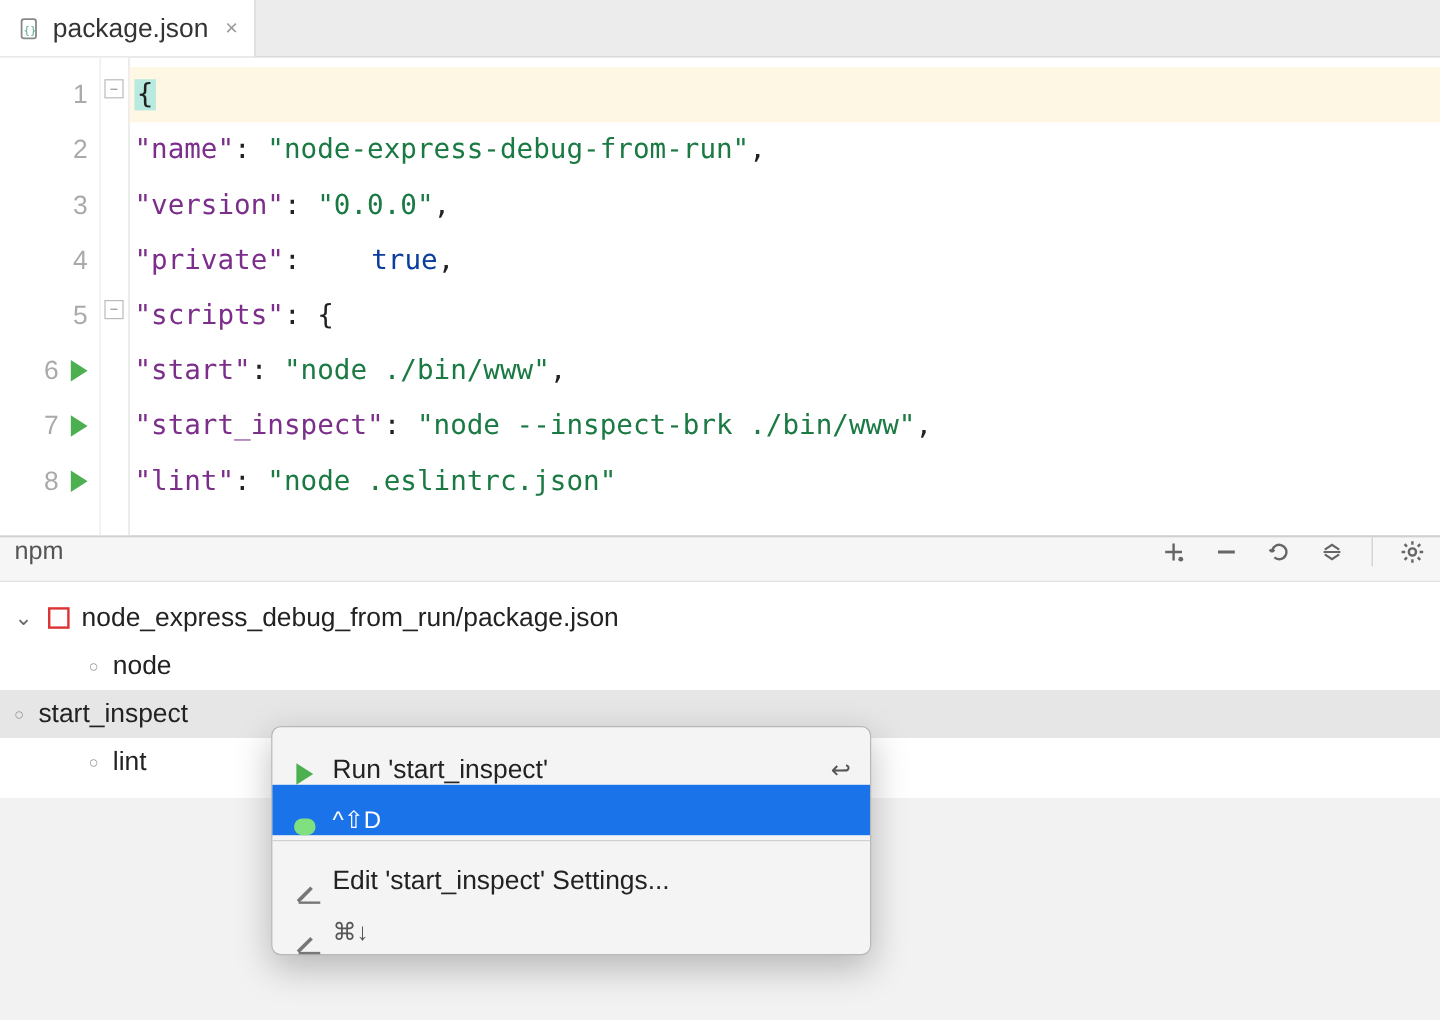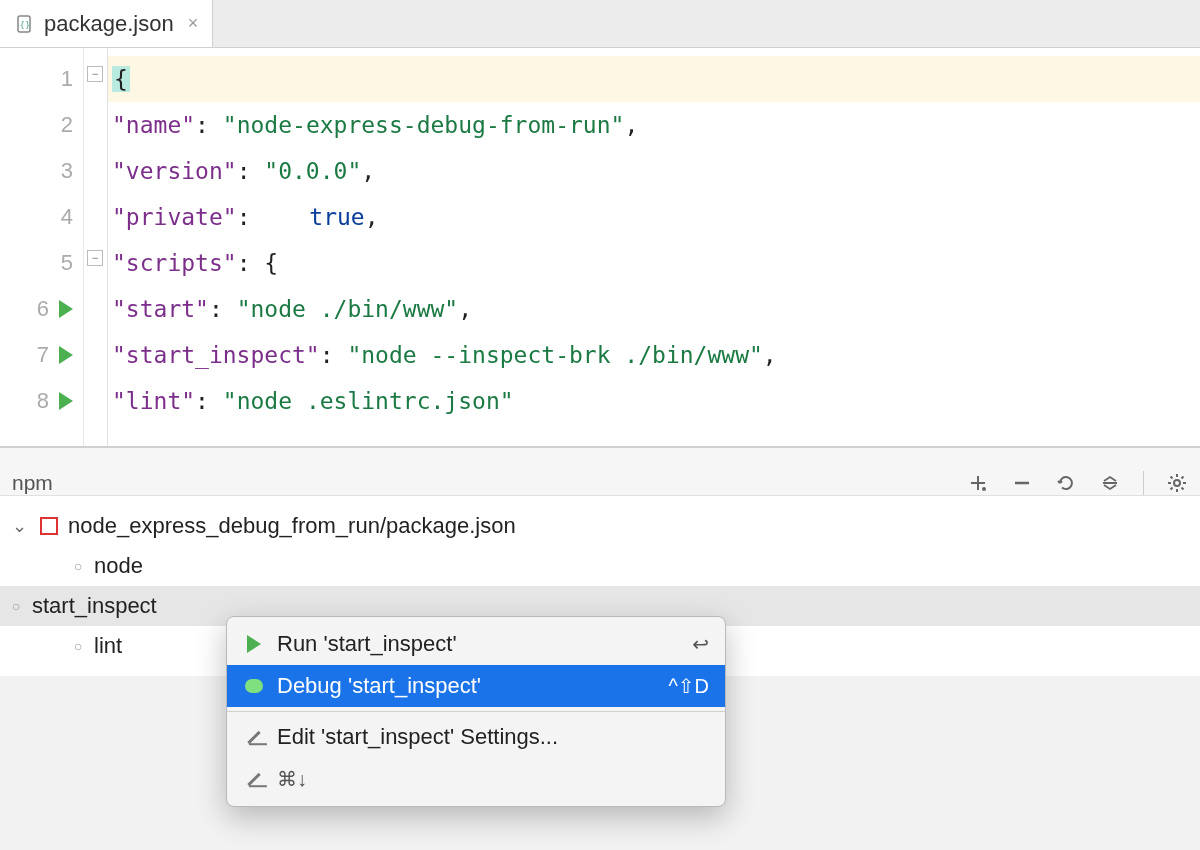--- a/index.html
+++ b/index.html
@@ -98,23 +98,23 @@
 .k-str  { color: #1b7a43; }
 .k-bool { color: #0a3e9c; margin-left: 45px; }
 .k-punc { color: #222; }
 .highlight-brace { background: #b9eadf; padding: 0 2px; }
 
 .tool-window {
   border-top: 2px solid #d0d0d0;
   background: #fff;
 }
 .tool-header {
-  height: 48px;
-  display: flex;
-  align-items: flex-end;
+  height: 37px;
+  display: flex;
+  align-items: flex-start;
   background: #f6f6f6;
   border-bottom: 1px solid #e0e0e0;
   padding: 0 12px;
 }
 .tool-title { color: #555; font-size: 21px; flex: 1; }
 .tool-actions { display: flex; gap: 22px; align-items: center; color: #666; }
 .tool-actions .sep { width: 1px; height: 24px; background: #ccc; }
 .tool-icon { width: 22px; height: 22px; display:flex; align-items:center; justify-content:center; cursor:pointer; }
 
 .tree {
@@ -148,21 +148,21 @@
   background: #f4f4f4;
   border: 1px solid #b8b8b8;
   border-radius: 8px;
   box-shadow: 0 10px 30px rgba(0,0,0,0.25);
   padding: 6px 0;
   font-size: 22px;
 }
 .menu-item {
   height: 42px;
   display: flex;
-  align-items: center;
+  align-items: flex-end;
   padding: 0 16px;
   gap: 12px;
   color: #222;
 }
 .menu-item .lbl { flex: 1; }
 .menu-item .shc { color: #555; font-size: 20px; }
 .menu-item.selected {
   background: #1a73e8;
   color: #fff;
 }
@@ -309,21 +309,20 @@
         <span class="mi-icon">
             <span class="play-triangle"></span>
           </span>
         <span class="lbl">Run 'start_inspect'</span>
         <span class="shc">↩</span>
       </div>
       <div class="menu-item selected">
         <span class="mi-icon">
             <span class="bug-icon sel"></span>
           </span>
-        <span class="lbl">Debug 'start_inspect'</span>
         <span class="shc">^⇧D</span>
       </div>
       <div class="menu-sep"></div>
       <div class="menu-item">
         <span class="mi-icon">
             <span class="pencil"></span>
           </span>
         <span class="lbl">Edit 'start_inspect' Settings...</span>
         <span class="shc"></span>
       </div>

